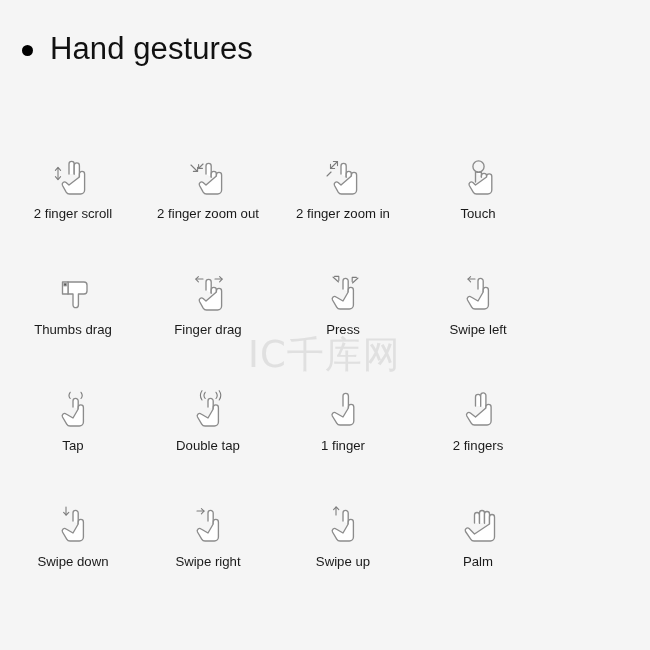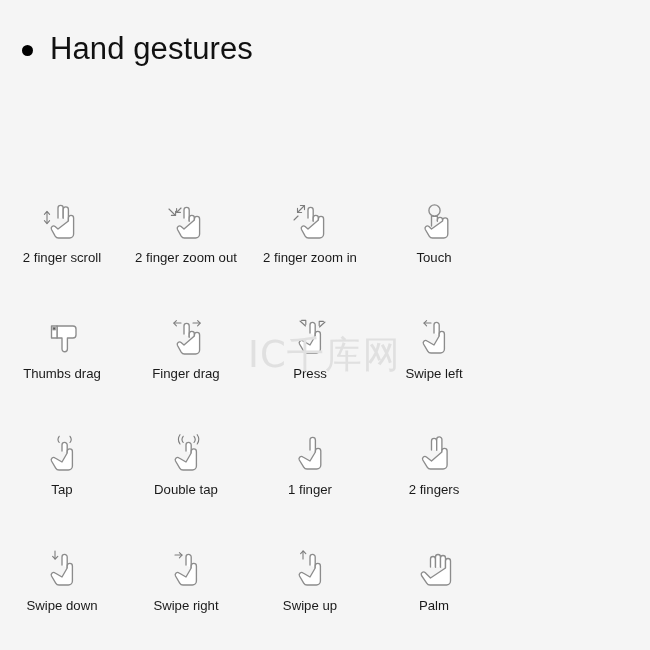--- a/index.html
+++ b/index.html
@@ -51,21 +51,22 @@
     width: 650px;
     height: 116px;
   }
   .row.r3 { height: 116px; }
   .cell {
     width: 124px;
     flex: 0 0 124px;
     display: flex;
     flex-direction: column;
     align-items: center;
-    justify-content: flex-end;
+    justify-content: flex-start;
+    padding-left: 11px;
   }
   .icon-box {
     width: 54px;
     height: 50px;
     display: flex;
     align-items: flex-end;
     justify-content: center;
   }
   .icon-box svg {
     display: block;

